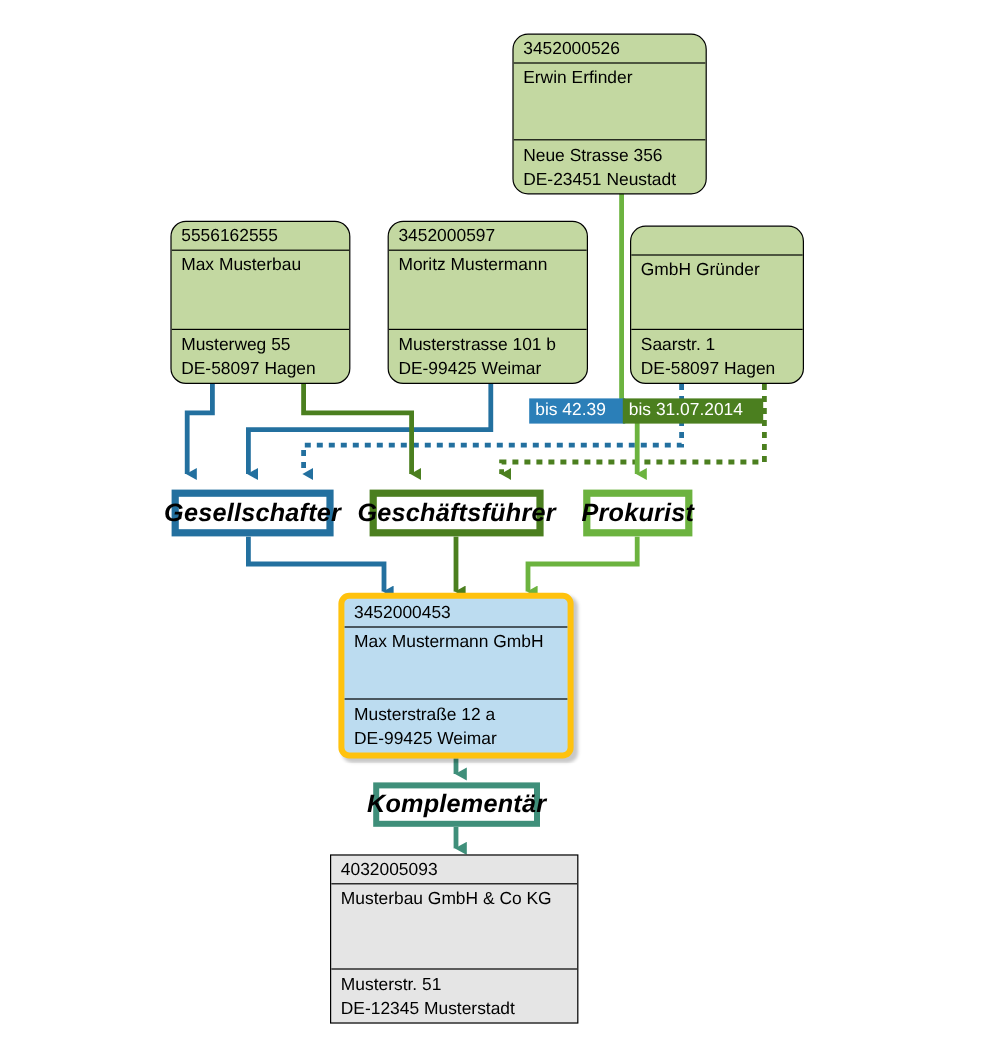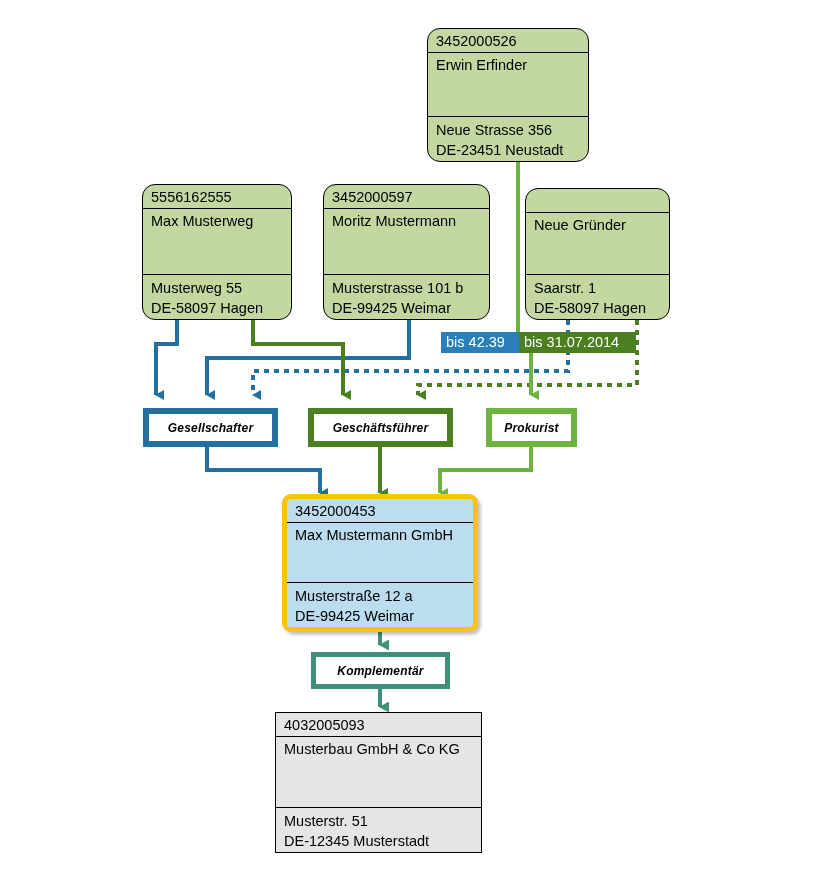--- a/index.html
+++ b/index.html
@@ -81,21 +81,21 @@
   
   .role {
     position: absolute;
     box-sizing: border-box;
     background: #ffffff;
     display: flex;
     align-items: center;
     justify-content: center;
     font-style: italic;
     font-weight: bold;
-    font-size: 12px;
+    font-size: 21px;
     color: #000000;
     letter-spacing: 0.2px;
   }
 
   
   .badge {
     position: absolute;
     box-sizing: border-box;
     color: #ffffff;
     font-size: 14.5px;
@@ -158,41 +158,41 @@
       <div class="row name">Erwin Erfinder</div>
       <div class="row spacer"></div>
       <div class="row addr">Neue Strasse 356</div>
       <div class="row" style="padding-top:0;">DE-23451 Neustadt</div>
     </div>
   </div>
 
   <div class="card person" style="left:142px; top:184px; width:150px; height:136px;">
     <div class="inner">
       <div class="row id">5556162555</div>
-      <div class="row name">Max Musterweg</div>
+      <div class="row name">Max Musterbau</div>
       <div class="row spacer"></div>
       <div class="row addr">Musterweg 55</div>
       <div class="row" style="padding-top:0;">DE-58097 Hagen</div>
     </div>
   </div>
 
   <div class="card person" style="left:323px; top:184px; width:167px; height:136px;">
     <div class="inner">
       <div class="row id">3452000597</div>
       <div class="row name">Moritz Mustermann</div>
       <div class="row spacer"></div>
       <div class="row addr">Musterstrasse 101 b</div>
       <div class="row" style="padding-top:0;">DE-99425 Weimar</div>
     </div>
   </div>
 
   <div class="card person" style="left:525px; top:188px; width:145px; height:132px;">
     <div class="inner">
       <div class="row id"></div>
-      <div class="row name">Neue Gründer</div>
+      <div class="row name">GmbH Gründer</div>
       <div class="row spacer"></div>
       <div class="row addr">Saarstr. 1</div>
       <div class="row" style="padding-top:0;">DE-58097 Hagen</div>
     </div>
   </div>
 
   <div class="badge" style="left:441px; top:332px; width:80px; height:21px; background:#2b7fb8;">
     <span>bis 42.39</span>
   </div>
   <div class="badge" style="left:519px; top:332px; width:117px; height:21px; background:#4b7f1f;">

